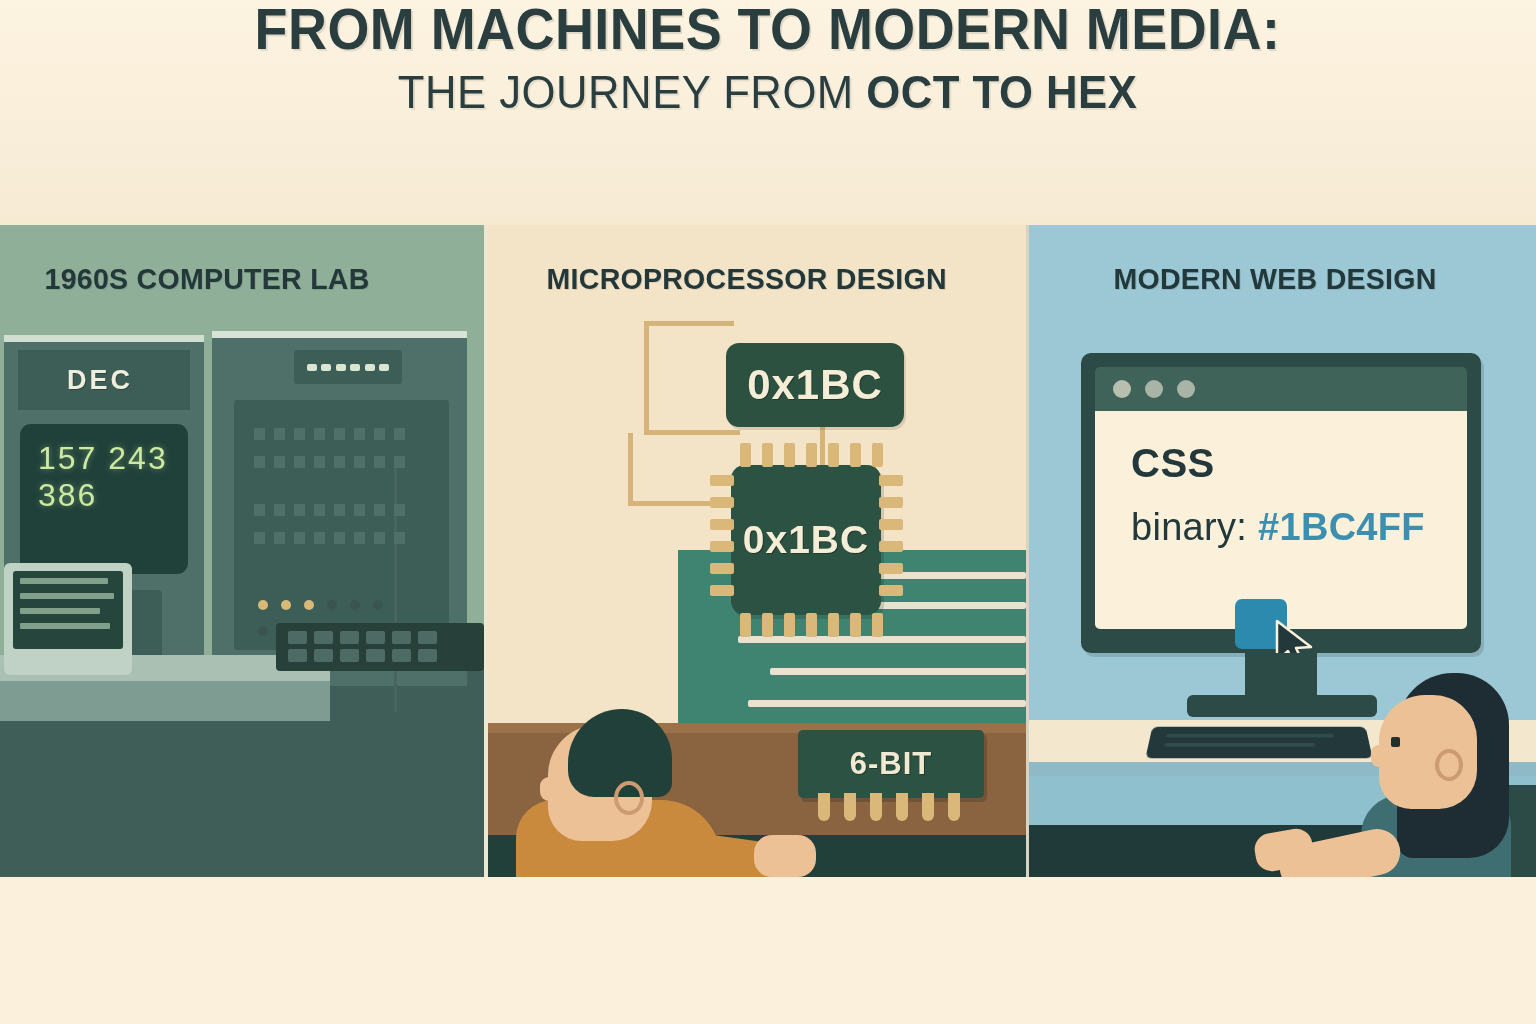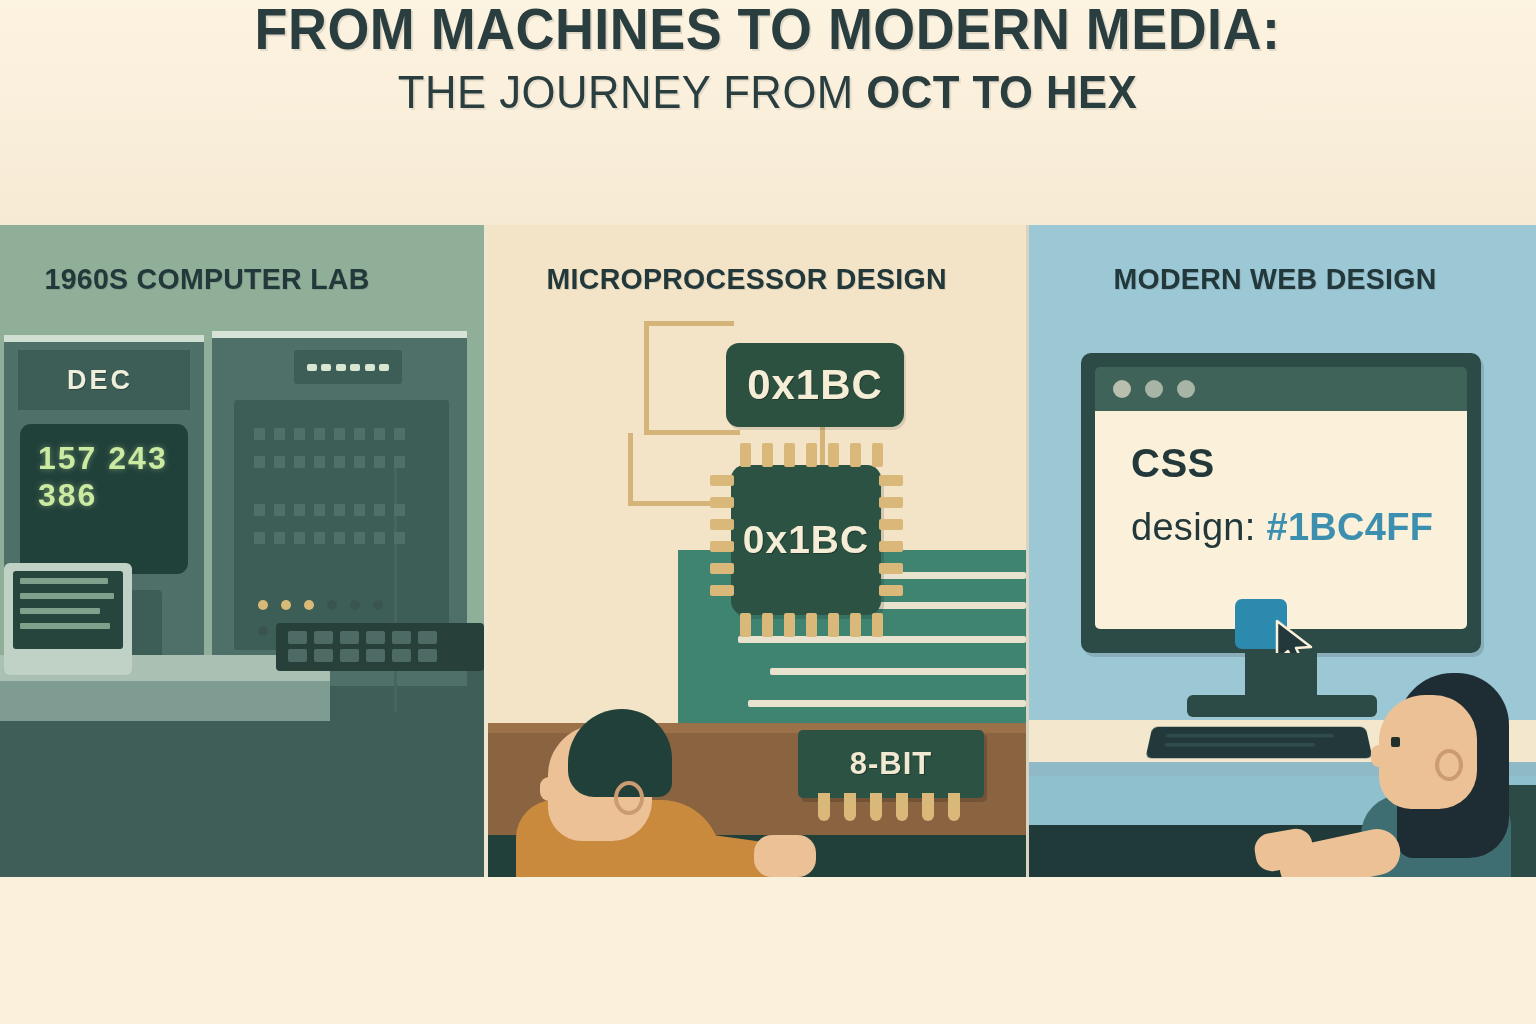--- a/index.html
+++ b/index.html
@@ -56,21 +56,21 @@
   
   #cab-left{position:absolute;left:4px;top:110px;width:200px;height:338px;background:#4E7068;border-top:7px solid #CFE0D2;}
   #cab-left-inner{position:absolute;left:14px;top:8px;width:172px;height:60px;background:#3D5E57;}
   #dec-plate{position:absolute;left:44px;top:0px;width:76px;height:60px;background:#3D5E57;
       display:flex;align-items:center;justify-content:center;}
   #dec-text{font-size:27px;font-weight:bold;color:#EFEEDC;letter-spacing:3px;
       text-shadow:1px 1px 0 rgba(0,0,0,.25);}
   #crt-screen{position:absolute;left:16px;top:82px;width:168px;height:150px;
       background:#20403A;border-radius:11px;padding:16px 0 0 18px;box-sizing:border-box;}
   .crt-line{font-size:32px;color:#CBEAA2;letter-spacing:2px;line-height:1.15;
-      text-shadow:0 0 6px rgba(203,234,162,.45);font-weight:bold;}
+      text-shadow:0 0 6px rgba(203,234,162,.45);}
   #cab-left-low{position:absolute;left:18px;top:248px;width:140px;height:70px;background:#3D5E57;border-radius:4px;}
 
   
   #cab-right{position:absolute;left:212px;top:106px;width:255px;height:348px;background:#4E7068;border-top:7px solid #D6E3D6;}
   #rack-top{position:absolute;left:82px;top:12px;width:108px;height:34px;background:#3D5E57;border-radius:3px;
       display:flex;align-items:center;justify-content:space-evenly;padding:0 8px;box-sizing:border-box;}
   .lamp{width:10px;height:7px;border-radius:2px;background:#D8E6D2;}
   #rack-body{position:absolute;left:22px;top:62px;width:215px;height:250px;background:#3D5E57;border-radius:3px;}
   .switch-row{position:absolute;display:flex;gap:9px;}
   .sw{width:11px;height:12px;background:#4E7068;}
@@ -371,21 +371,21 @@
       <i class="pin pin-h" style="left:391px;top:294px;"></i>
         <i class="pin pin-h" style="left:391px;top:316px;"></i>
       <i class="pin pin-h" style="left:391px;top:338px;"></i>
         <i class="pin pin-h" style="left:391px;top:360px;"></i>
 
       <div id="micro-desk"></div>
       <div id="micro-desk-edge"></div>
       <div id="micro-floor"></div>
 
       <div id="deskchip">
-        <span>8-BIT</span>
+        <span>6-BIT</span>
       </div>
       <i class="dpin" style="left:330px;top:568px;"></i>
         <i class="dpin" style="left:356px;top:568px;"></i>
       <i class="dpin" style="left:382px;top:568px;"></i>
         <i class="dpin" style="left:408px;top:568px;"></i>
       <i class="dpin" style="left:434px;top:568px;"></i>
         <i class="dpin" style="left:460px;top:568px;"></i>
 
       <div id="p2-body"></div>
       <div id="p2-arm"></div>
@@ -405,21 +405,21 @@
 
       <div id="browser">
         <div id="browser-chrome">
           <span class="dotbtn"></span>
           <span class="dotbtn d2"></span>
           <span class="dotbtn d3"></span>
         </div>
         <div id="browser-page">
           <div id="css-word">CSS</div>
           <div id="css-prop">
-            <span>design: </span><span id="css-hex">#1BC4FF</span>
+            <span>binary: </span><span id="css-hex">#1BC4FF</span>
           </div>
           <div id="swatch"></div>
           <svg id="cursor" width="42" height="52" viewBox="0 0 42 52">
             <polygon points="2,2 2,42 13,32 20,48 28,44 21,29 36,28" fill="#22383A" stroke="#FBF0D9" stroke-width="2.5" stroke-linejoin="round"></polygon>
           </svg>
         </div>
       </div>
       <div id="mon-neck"></div>
       <div id="mon-foot"></div>
 

